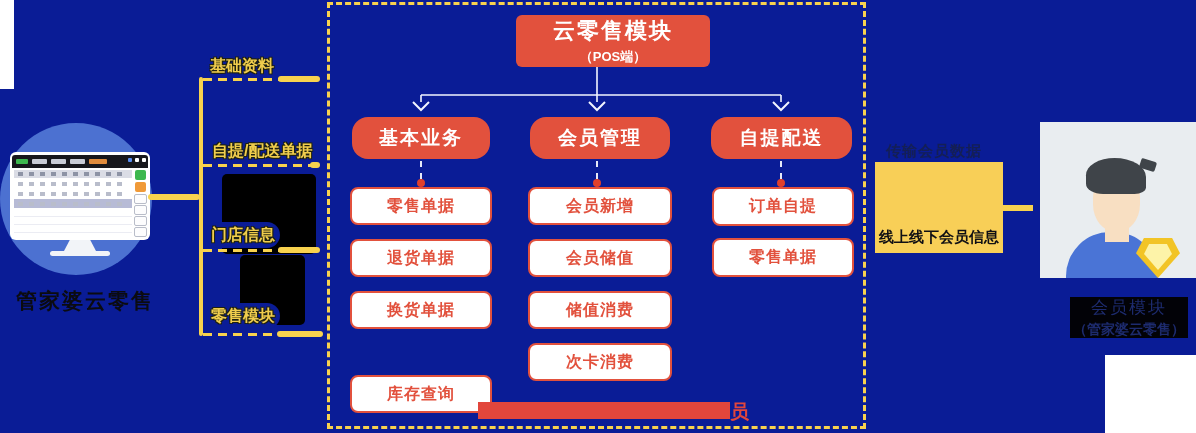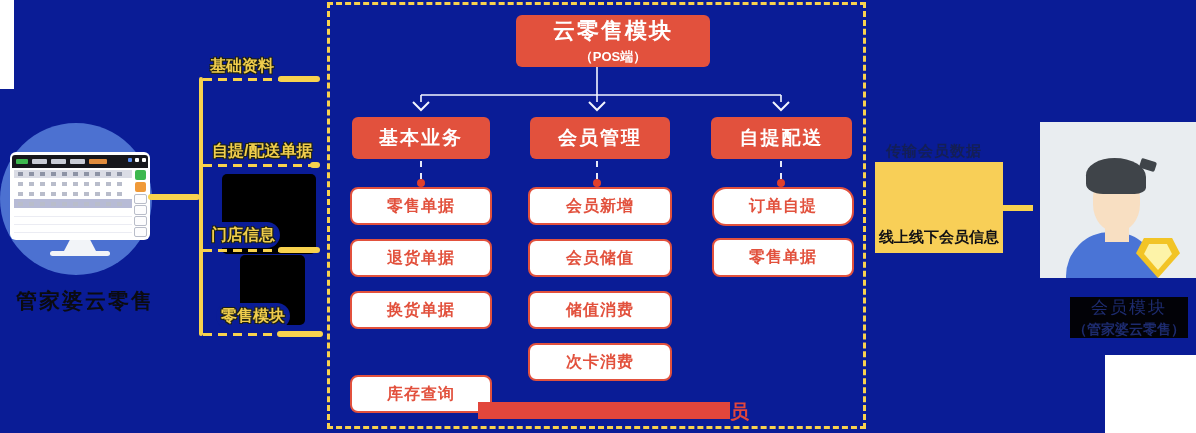--- a/index.html
+++ b/index.html
@@ -37,21 +37,21 @@
 
   
   .dashed-frame{border:3px dashed #f8d24e;}
   .title-box{
     background:#e2513d;border-radius:6px;color:#fff;
     display:flex;flex-direction:column;align-items:center;justify-content:center;
   }
   .title-box .t1{font-size:22px;font-weight:bold;letter-spacing:2px;}
   .title-box .t2{font-size:13px;font-weight:bold;margin-top:2px;}
   .redhead{
-    background:#e2513d;border-radius:6px;color:#fff;font-size:19px;font-weight:bold;
+    background:#e2513d;border-radius:16px;color:#fff;font-size:19px;font-weight:bold;
     display:flex;align-items:center;justify-content:center;letter-spacing:2px;
   }
   .wbox{
     background:#fff;border:2px solid #e2513d;border-radius:8px;color:#e2513d;
     font-size:16px;font-weight:bold;display:flex;align-items:center;justify-content:center;
     letter-spacing:1px;
   }
   .drop{width:0;border-left:2px dashed #e6e9f8;}
   .dot{width:8px;height:8px;border-radius:50%;background:#e0402c;}
   .foot-bar{background:#e2463c;}
@@ -140,21 +140,21 @@
   <div class="abs ysolid" style="left:278px;top:247px;width:42px;height:6px;"></div>
 
   <div class="abs ydash" style="left:203px;top:333px;width:75px;"></div>
   <div class="abs ysolid" style="left:277px;top:331px;width:46px;height:6px;"></div>
 
   <div class="abs ylabel" style="left:210px;top:56px;">基础资料</div>
   <div class="abs ylabel" style="left:212px;top:141px;">自提/配送单据</div>
   <div class="abs pill" style="left:206px;top:222px;width:74px;height:26px;">
     <span class="ylabel">门店信息</span>
   </div>
-  <div class="abs pill" style="left:216px;top:303px;width:74px;height:26px;">
+  <div class="abs pill" style="left:206px;top:303px;width:74px;height:26px;">
     <span class="ylabel">零售模块</span>
   </div>
 
   <div class="abs dashed-frame" style="left:327px;top:2px;width:533px;height:421px;"></div>
 
   <div class="abs title-box" style="left:516px;top:15px;width:194px;height:52px;">
     <div class="t1">云零售模块</div>
     <div class="t2">（POS端）</div>
   </div>
 
@@ -179,21 +179,21 @@
   <div class="abs wbox" style="left:350px;top:187px;width:138px;height:34px;">零售单据</div>
   <div class="abs wbox" style="left:350px;top:239px;width:138px;height:34px;">退货单据</div>
   <div class="abs wbox" style="left:350px;top:291px;width:138px;height:34px;">换货单据</div>
   <div class="abs wbox" style="left:350px;top:343px;width:138px;height:34px;margin-top:32px;">库存查询</div>
 
   <div class="abs wbox" style="left:528px;top:187px;width:140px;height:34px;">会员新增</div>
   <div class="abs wbox" style="left:528px;top:239px;width:140px;height:34px;">会员储值</div>
   <div class="abs wbox" style="left:528px;top:291px;width:140px;height:34px;">储值消费</div>
   <div class="abs wbox" style="left:528px;top:343px;width:140px;height:34px;">次卡消费</div>
 
-  <div class="abs wbox" style="left:712px;top:187px;width:138px;height:35px;border-radius:14px;">订单自提</div>
+  <div class="abs wbox" style="left:712px;top:187px;width:138px;height:35px;">订单自提</div>
   <div class="abs wbox" style="left:712px;top:238px;width:138px;height:35px;">零售单据</div>
 
   <div class="abs foot-bar" style="left:478px;top:402px;width:252px;height:17px;"></div>
   <div class="abs foot-char" style="left:730px;top:399px;">员</div>
 
   <div class="abs faint-label" style="left:886px;top:142px;">传输会员数据</div>
 
   <div class="abs info-box" style="left:875px;top:162px;width:128px;height:91px;">
     <div class="lbl">线上线下会员信息</div>
   </div>

